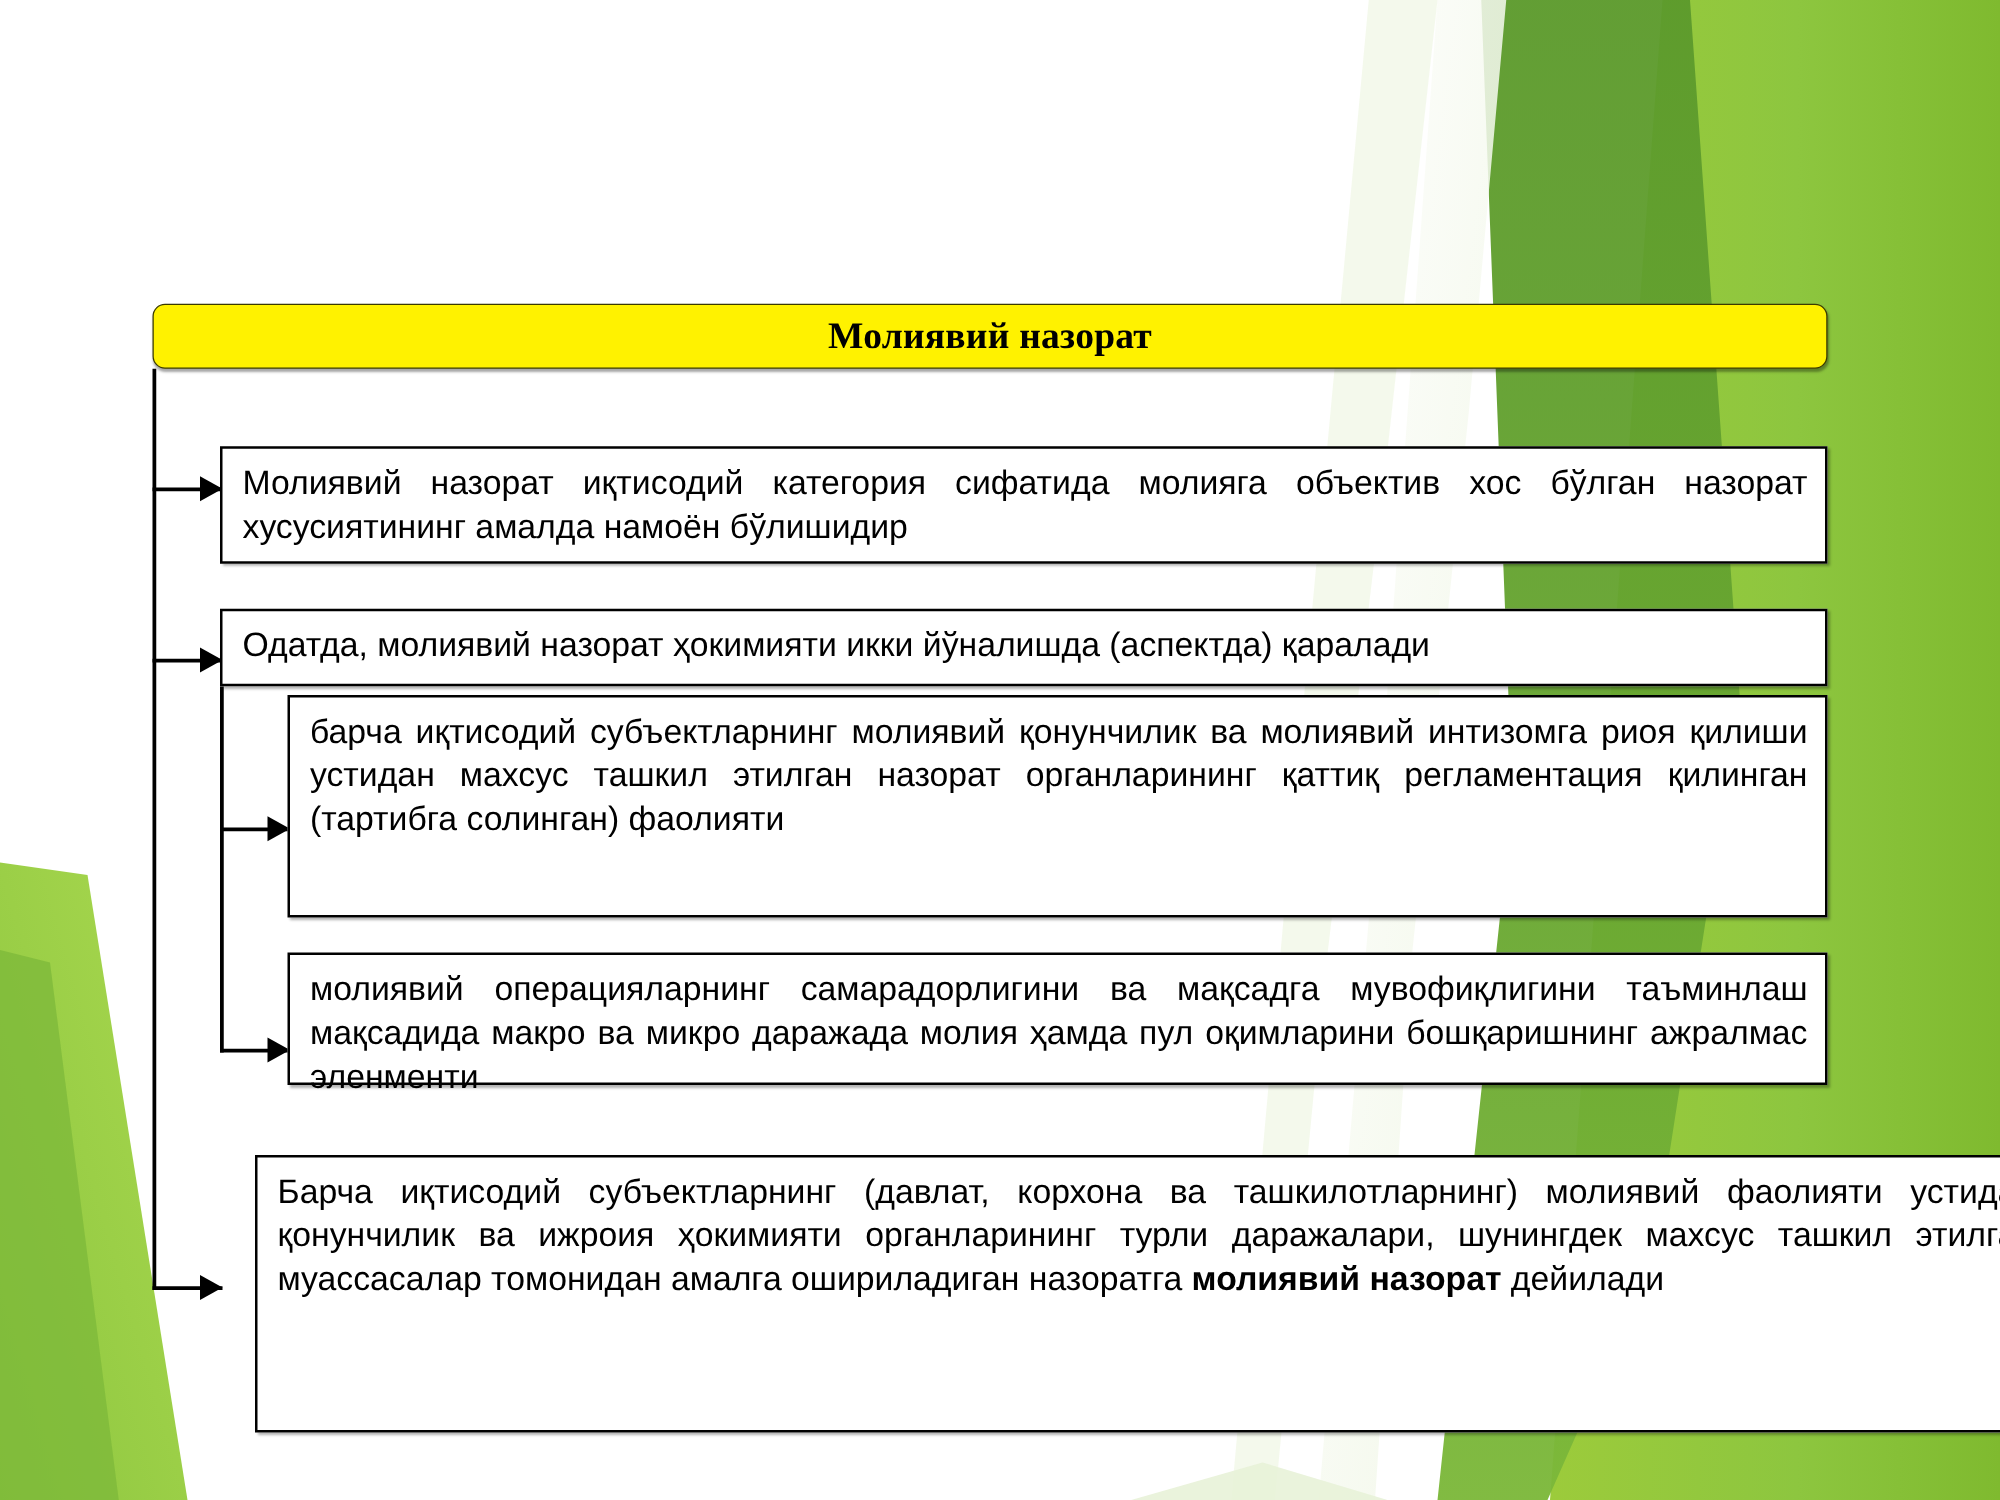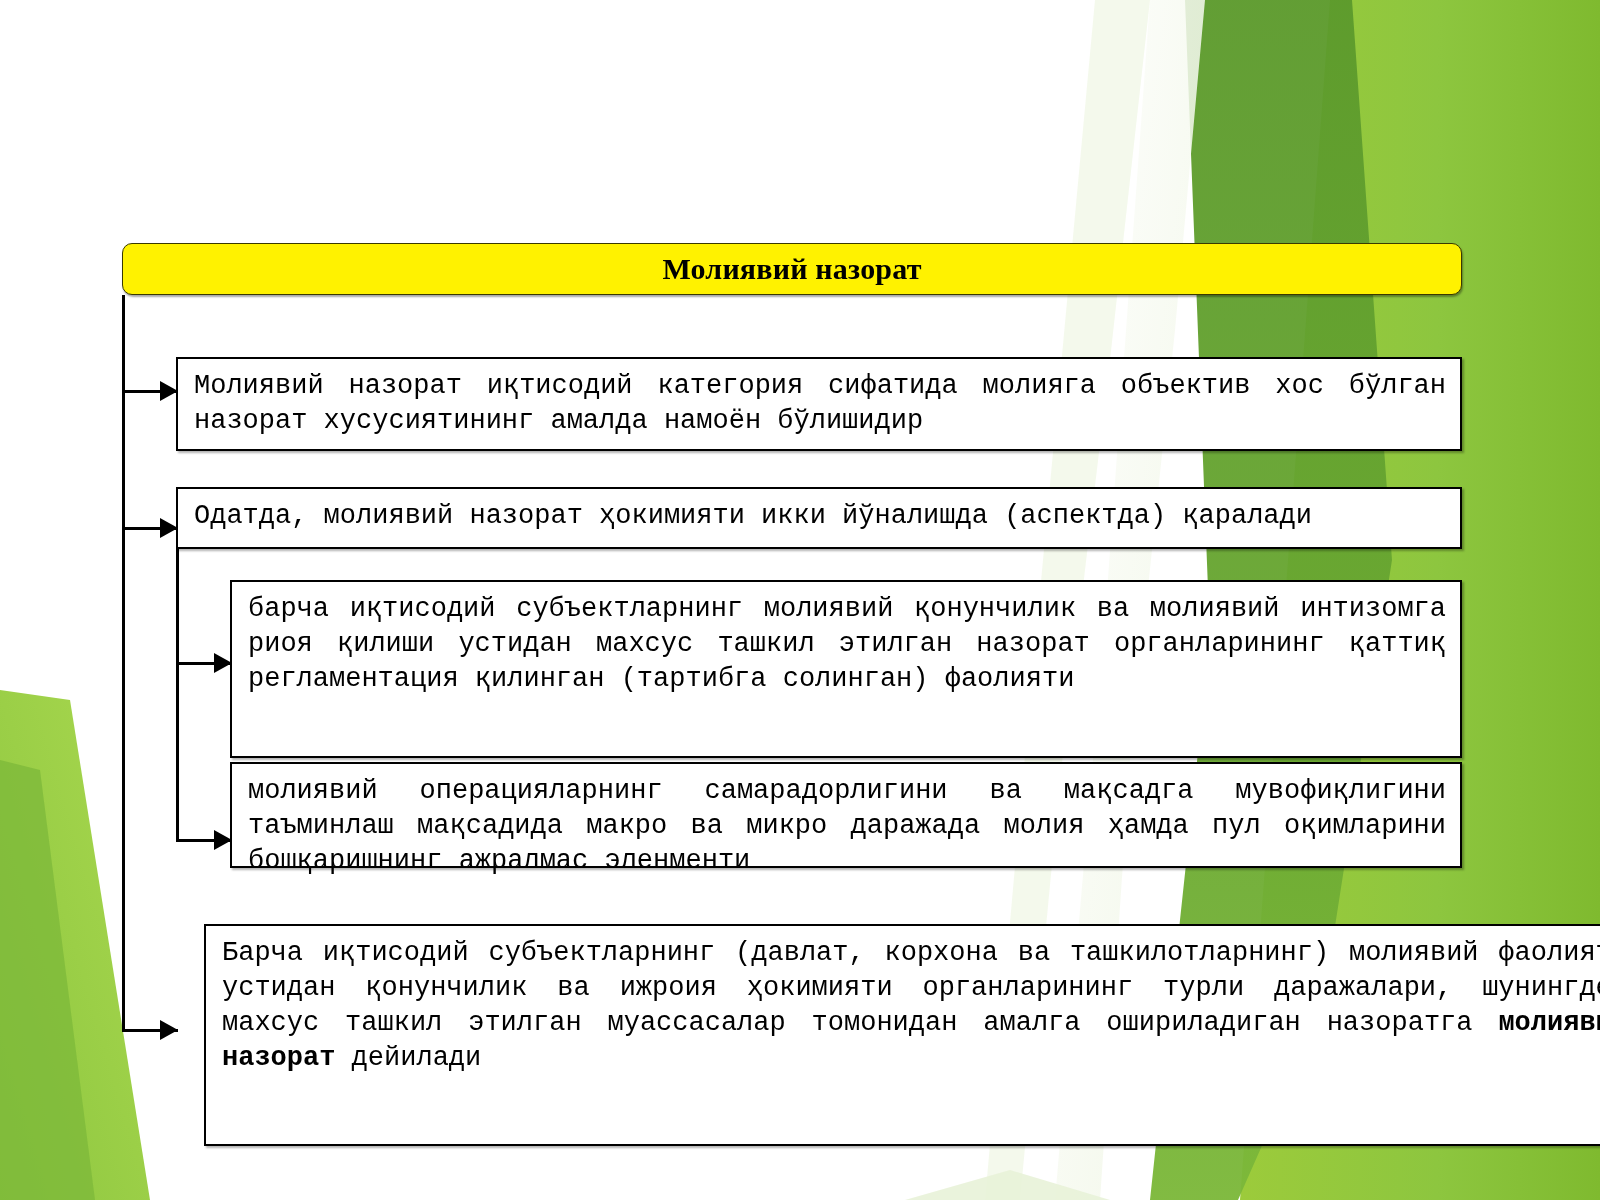--- a/index.html
+++ b/index.html
@@ -79,32 +79,32 @@
     background: #ffffff;
     border: 2px solid #000000;
     box-sizing: border-box;
     box-shadow: 2px 2px 2px rgba(0,0,0,0.30);
     padding: 10px 14px 10px 16px;
     color: #000000;
     font-size: 27px;
     line-height: 1.30;
     text-align: justify;
     text-justify: inter-word;
-    font-family: Liberation Mono, monospace;
+    font-family: Liberation Sans, sans-serif;
   }
   .box > p {
     margin: 0;
   }
   .box .b {
     font-weight: bold;
   }
 
   #box-definition { left: 176px; top: 357px; width: 1286px; height: 94px; }
   #box-aspects    { left: 176px; top: 487px; width: 1286px; height: 62px; }
-  #box-aspect-1   { left: 230px; top: 580px; width: 1232px; height: 178px; }
+  #box-aspect-1   { left: 230px; top: 556px; width: 1232px; height: 178px; }
   #box-aspect-2   { left: 230px; top: 762px; width: 1232px; height: 106px; }
   #box-summary    { left: 176px; top: 924px; width: 1440px; height: 222px; margin-left: 28px; }
 </style>
 </head>
 <body>
 
 <div id="slide">
 
   <svg class="bg-layer" viewBox="0 0 1600 1200" preserveAspectRatio="none" xmlns="http://www.w3.org/2000/svg">
     <defs>

